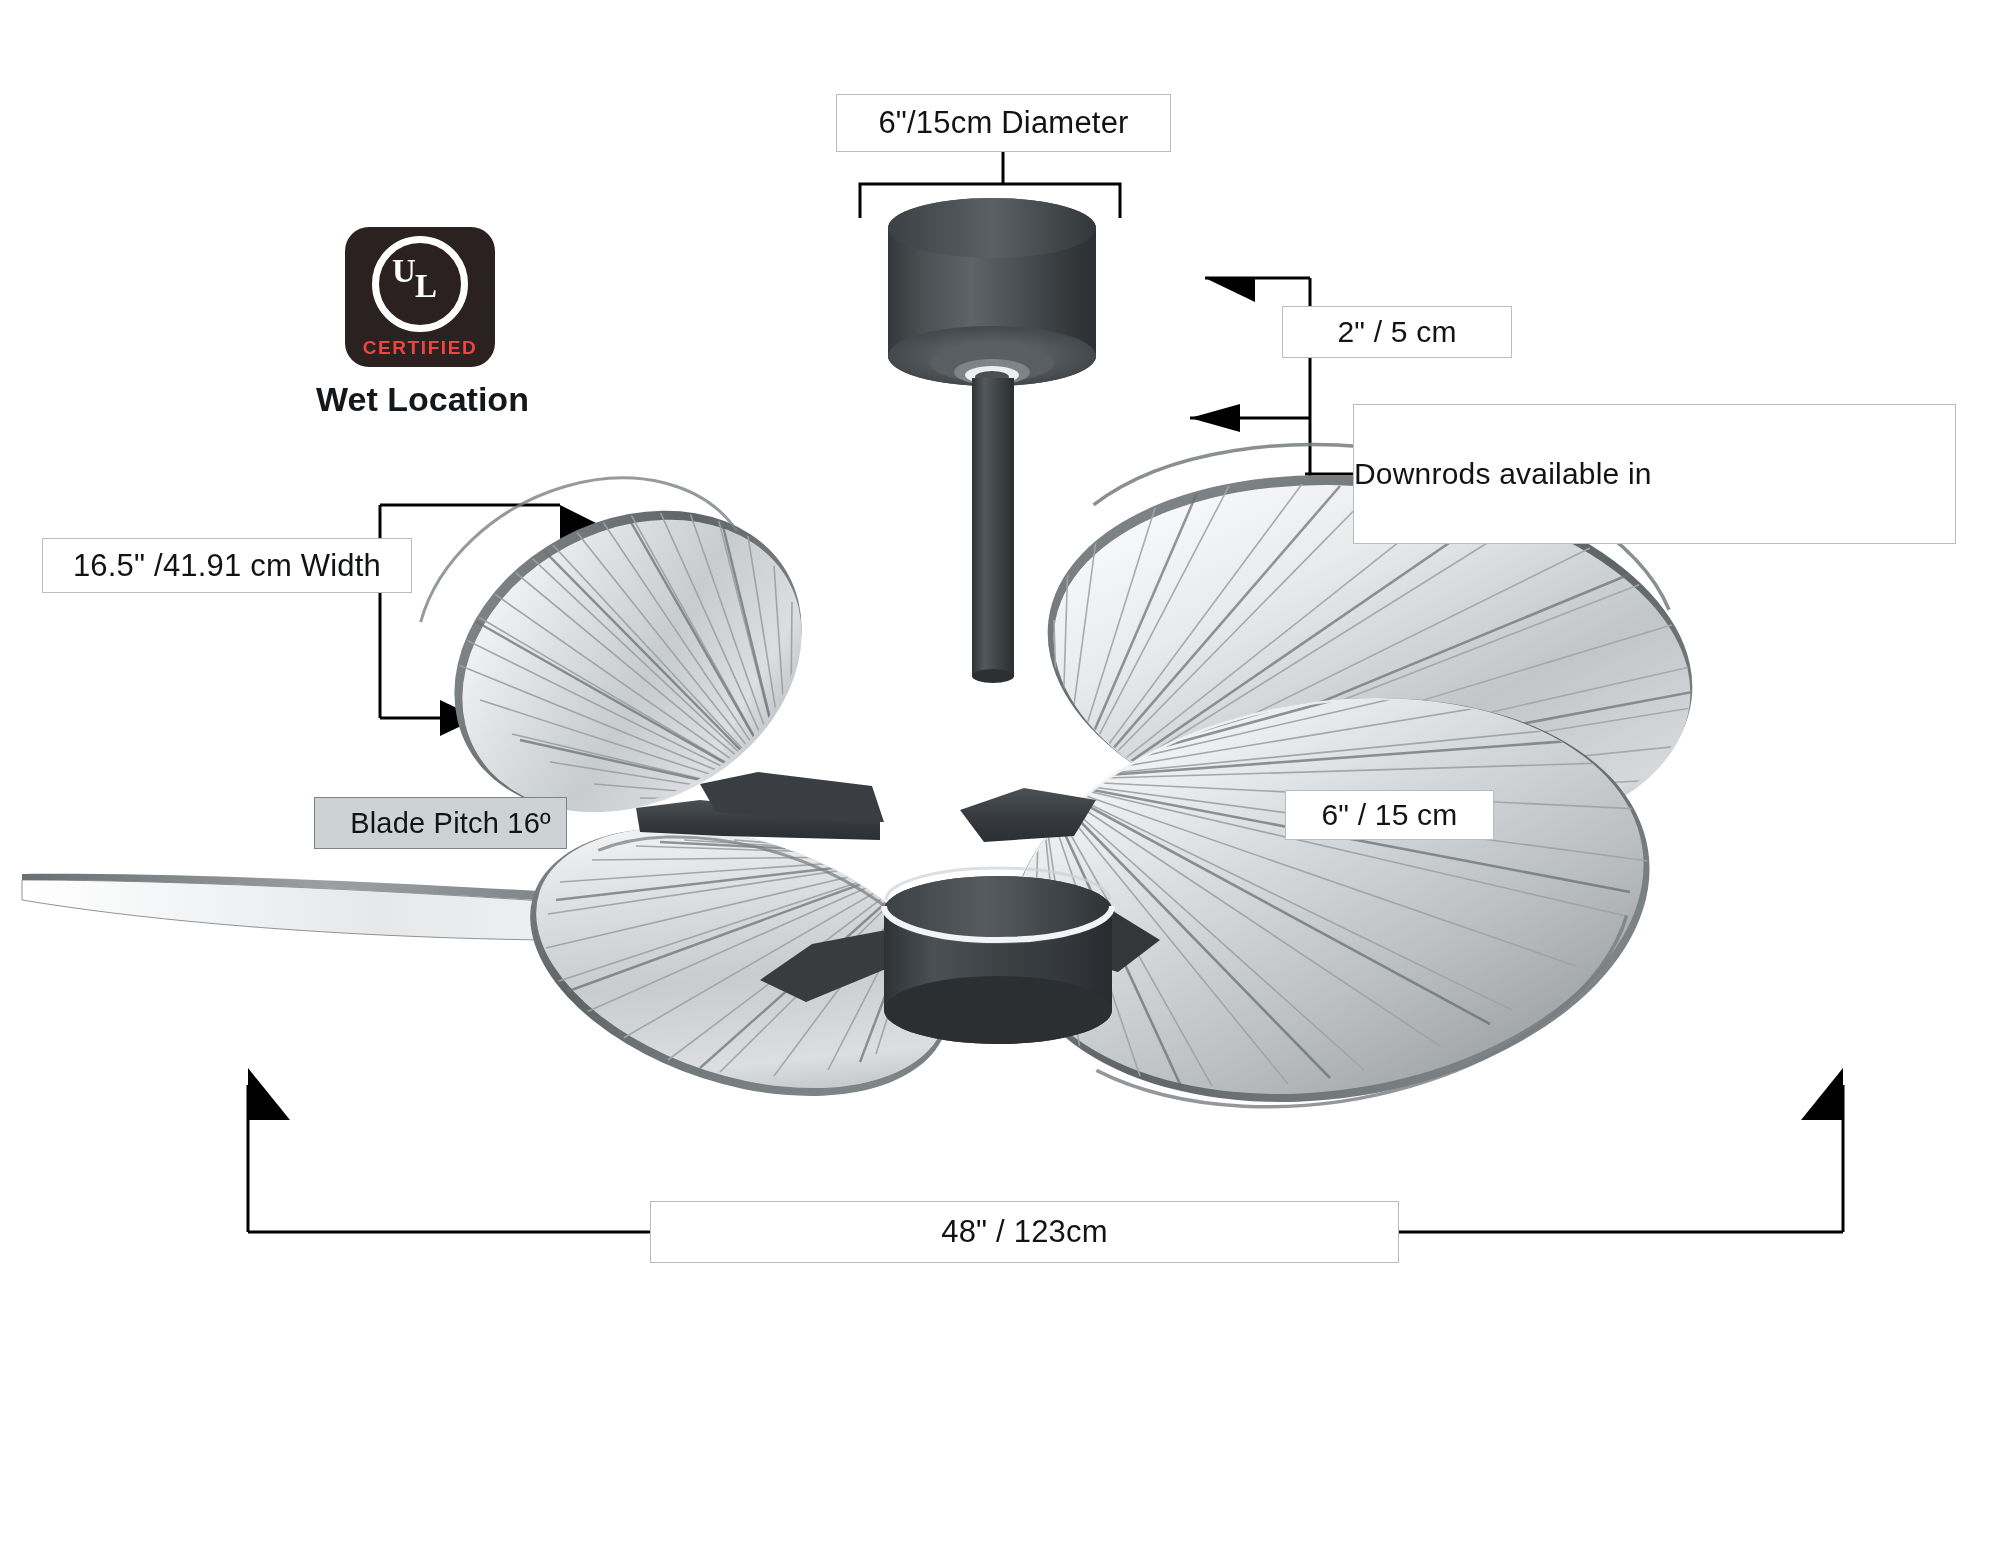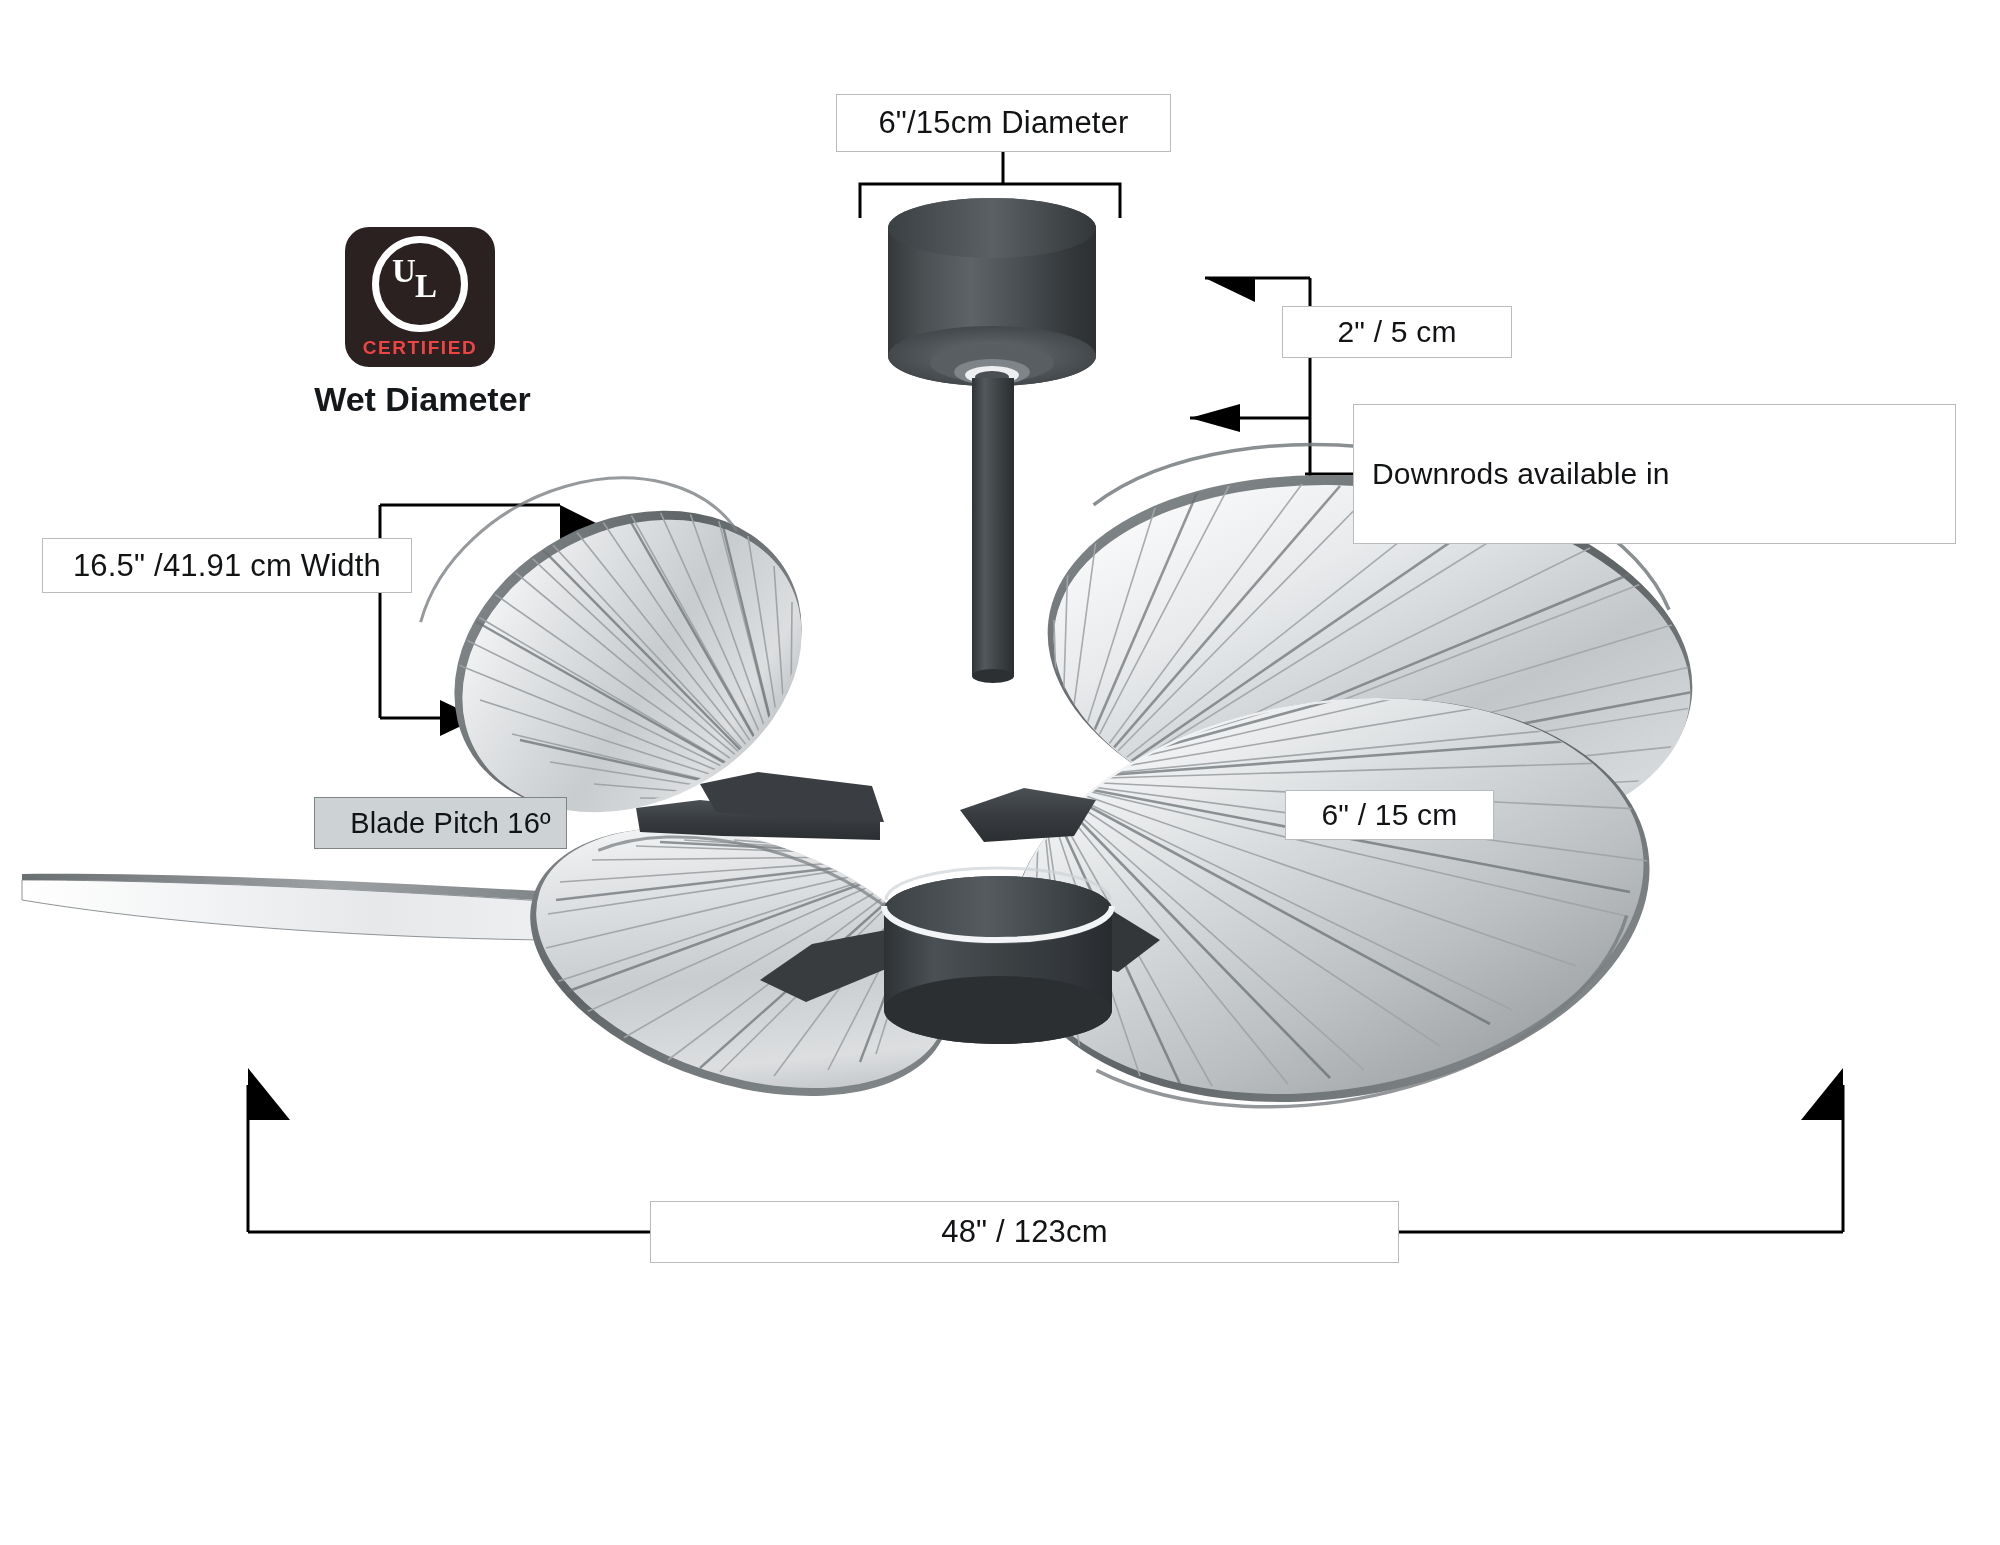--- a/index.html
+++ b/index.html
@@ -35,21 +35,20 @@
     align-items: center;
     justify-content: center;
     color: #111315;
     font-weight: 400;
     letter-spacing: 0.2px;
     white-space: nowrap;
     z-index: 40;
   }
   .callout.left {
     justify-content: flex-start;
-    padding-left: 18px;
     white-space: normal;
   }
   .callout.gray {
     background: #cdd2d5;
     border: 1.5px solid #7f8486;
   }
 
   #box-diameter   { left: 836px;  top: 94px;  width: 335px; height: 58px;  font-size: 31px; }
   #box-2in        { left: 1282px; top: 306px; width: 230px; height: 52px;  font-size: 30px; }
   #box-downrods   { left: 1353px; top: 404px; width: 603px; height: 140px; font-size: 30px;
@@ -472,15 +471,15 @@
   <div class="callout" id="box-48in">48" / 123cm</div>
 
   <div id="ul-badge">
     <div id="ul-ring">
       <span class="ul-u">U</span>
       <span class="ul-l">L</span>
     </div>
     <div id="ul-certified">CERTIFIED</div>
   </div>
 
-  <div id="wet-location">Wet Diameter</div>
+  <div id="wet-location">Wet Location</div>
 
 </div>
 
 </body></html>

